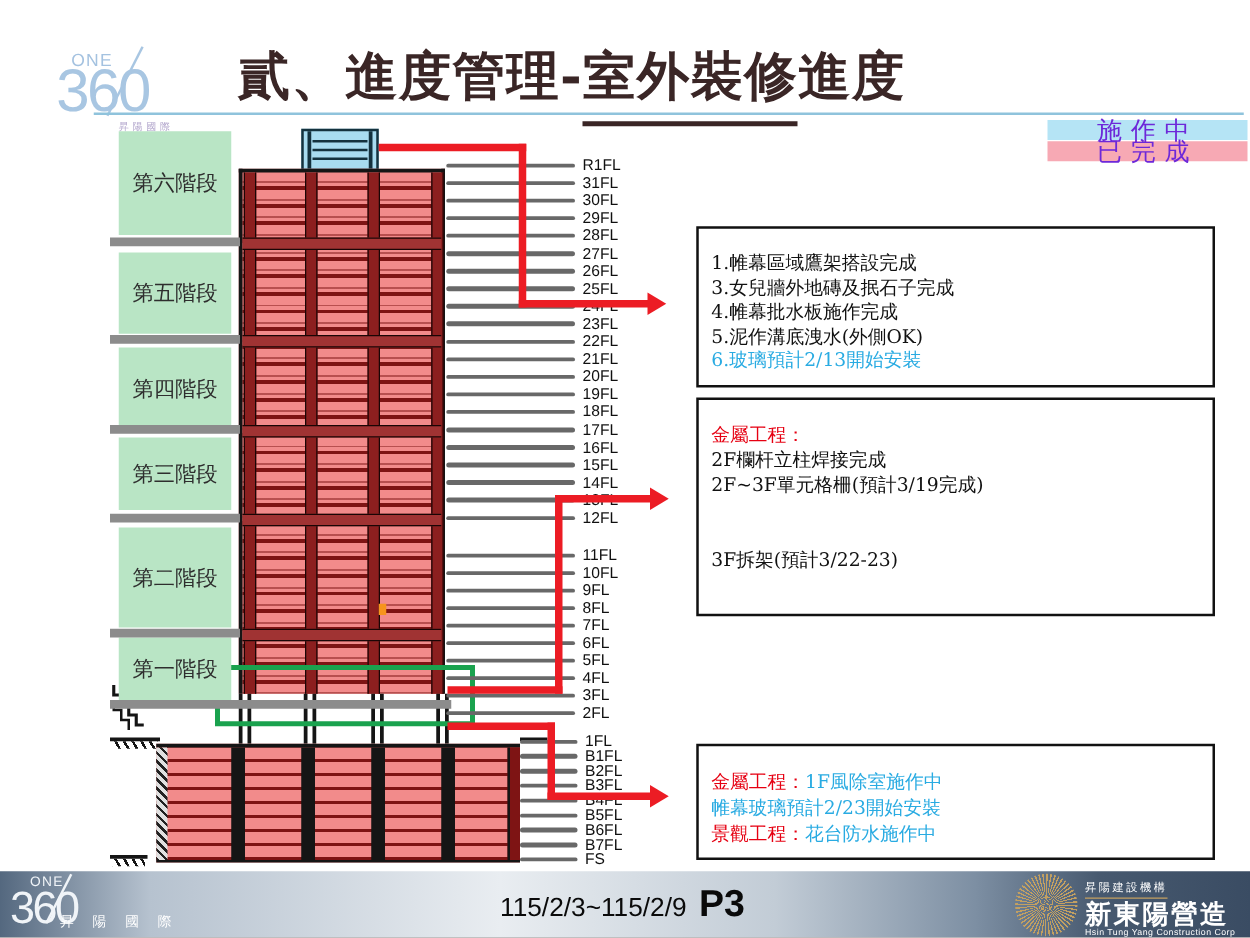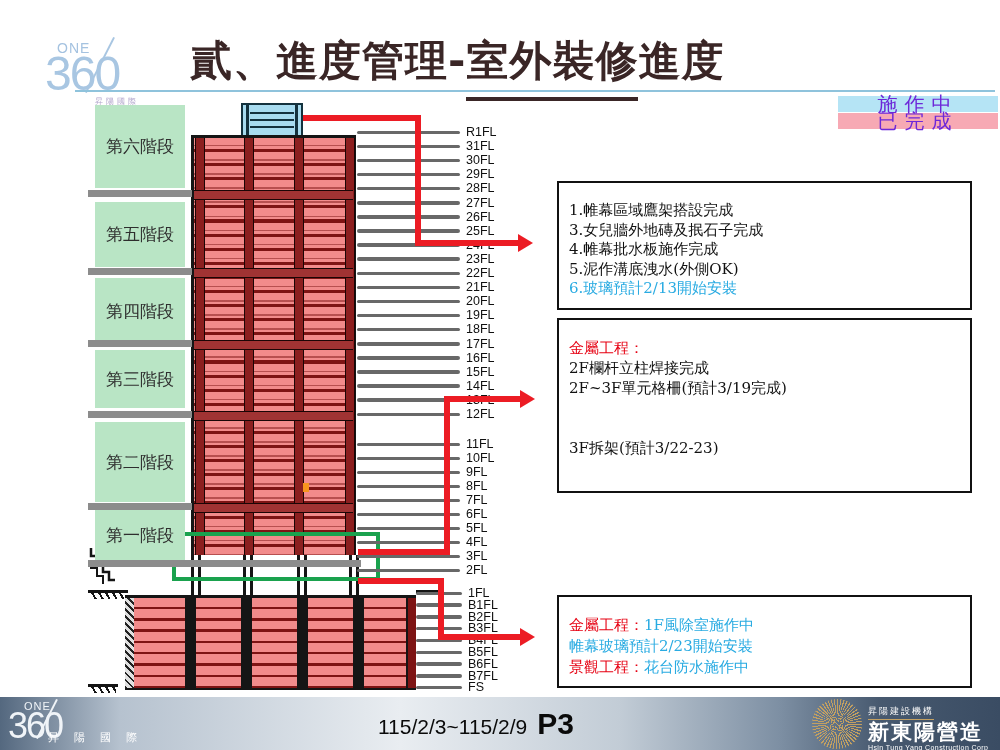--- a/index.html
+++ b/index.html
@@ -76,21 +76,21 @@
   .note3 .note-line{line-height:21px;}
   .c-k{color:#111111;} .c-r{color:#e60012;} .c-b{color:#29abe2;}
 
   
   .footer{position:absolute;left:0;top:697px;width:1000px;height:53px;
           background:linear-gradient(90deg,#54687f 0%,#b6c2cf 12%,#e9edf1 40%,#c2ccd6 62%,#7d8fa3 78%,#47596f 88%,#3a4c63 100%);}
   .f-one{position:absolute;left:24px;top:3px;font-size:11px;color:#f0f4f8;letter-spacing:1px;}
   .f-num{position:absolute;left:8px;top:8px;font-size:36px;color:#f0f4f8;letter-spacing:-2px;}
   .f-slash{position:absolute;left:46px;top:0px;width:2px;height:44px;background:#f0f4f8;transform:rotate(27deg);}
   .f-sub{position:absolute;left:48px;top:33px;font-size:11px;color:#ffffff;letter-spacing:6px;white-space:nowrap;}
-  .footer-date{position:absolute;left:378px;top:10px;font-size:21px;color:#0a0a0a;white-space:nowrap;}
+  .footer-date{position:absolute;left:400px;top:10px;font-size:21px;color:#0a0a0a;white-space:nowrap;}
   .footer-date .page{font-size:30px;font-weight:700;margin-left:10px;}
   .sunburst{position:absolute;left:812px;top:2px;width:50px;height:50px;border-radius:50%;
             background:repeating-conic-gradient(#c3a061 0 3deg,rgba(0,0,0,0) 3deg 7.5deg);}
   .brand{position:absolute;left:868px;top:3px;color:#ffffff;}
   .brand-group{display:inline-block;font-size:9px;letter-spacing:2px;border-bottom:1px solid #c3a061;padding-bottom:1px;}
   .brand-name{font-size:21px;font-family:"DejaVu Serif",serif;font-weight:700;letter-spacing:2px;line-height:24px;}
   .brand-en{font-size:7px;letter-spacing:.4px;}
 </style>
 </head>
 <body>

